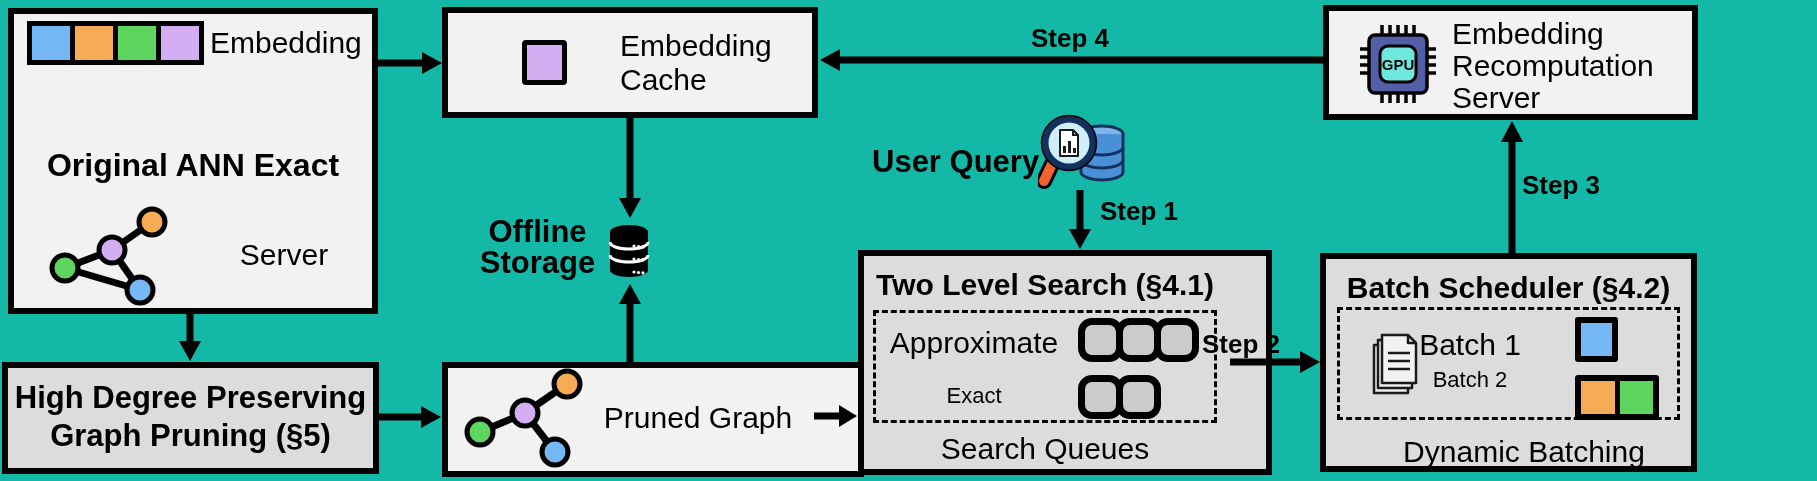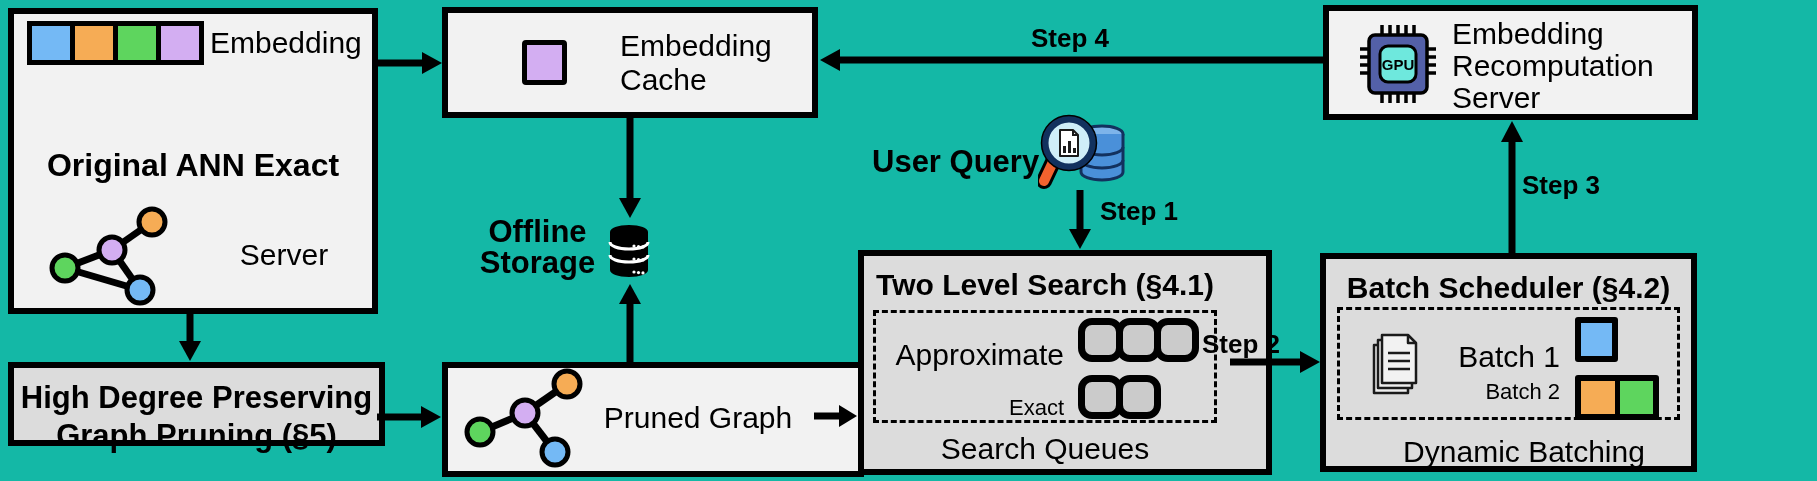--- a/index.html
+++ b/index.html
@@ -6,21 +6,21 @@
   #canvas{
     position:relative;width:1817px;height:481px;background:#14b8a6;
     font-family:"Liberation Sans",sans-serif;color:#000;overflow:hidden;
   }
   .box{position:absolute;box-sizing:border-box;border:6px solid #000;}
   .light{background:#f2f2f2;}
   .dark{background:#dcdcdc;}
   .lbl{position:absolute;white-space:nowrap;}
   .bold{font-weight:bold;}
   .center{text-align:center;}
-  .right{text-align:right;margin-top:12px;}
+  .right{text-align:center;}
   .step{font-size:26px;font-weight:bold;position:absolute;}
   .dashed{position:absolute;box-sizing:border-box;border:3px dashed #000;}
   .qsq{width:45px;height:44px;box-sizing:border-box;border:7px solid #000;
        border-radius:14px;background:#cbcbcb;display:inline-block;}
   .qrow{position:absolute;display:flex;}
   .qrow .qsq + .qsq{margin-left:-7px;}
   .strip{position:absolute;display:flex;box-sizing:border-box;border:5px solid #000;background:#000;}
   .strip div{width:38px;height:34px;border-left:5px solid #000;}
   .strip div:first-child{border-left:none;}
   .cachesq{position:absolute;width:45px;height:45px;box-sizing:border-box;
@@ -51,21 +51,21 @@
       <line x1="67" y1="50" x2="95" y2="90" stroke="#000" stroke-width="7"></line>
       <line x1="20" y1="68" x2="95" y2="90" stroke="#000" stroke-width="7"></line>
       <circle cx="107" cy="22" r="13" fill="#f6ac55" stroke="#000" stroke-width="5"></circle>
       <circle cx="67" cy="50" r="13" fill="#d3aef2" stroke="#000" stroke-width="5"></circle>
       <circle cx="20" cy="68" r="13" fill="#5ed55e" stroke="#000" stroke-width="5"></circle>
       <circle cx="95" cy="90" r="13" fill="#74b9f5" stroke="#000" stroke-width="5"></circle>
     </svg>
     <div class="lbl center" style="left:210px;top:224px;width:120px;font-size:30px;">Server</div>
   </div>
 
-  <div class="box dark" style="left:8px;top:362px;width:377px;height:84px;">
+  <div class="box dark" style="left:2px;top:362px;width:377px;height:112px;">
     <div class="lbl bold center" style="left:0;top:11px;width:365px;font-size:31px;line-height:38px;white-space:normal;">
       <div>High Degree Preserving</div>
       <div>Graph Pruning (§5)</div>
     </div>
   </div>
 
   <div class="box light" style="left:442px;top:362px;width:422px;height:115px;">
     <svg style="position:absolute;left:2px;top:0px;" width="150" height="101" viewBox="0 0 150 101">
       <line x1="30" y1="64" x2="75" y2="45" stroke="#000" stroke-width="7"></line>
       <line x1="75" y1="45" x2="117" y2="16" stroke="#000" stroke-width="7"></line>

